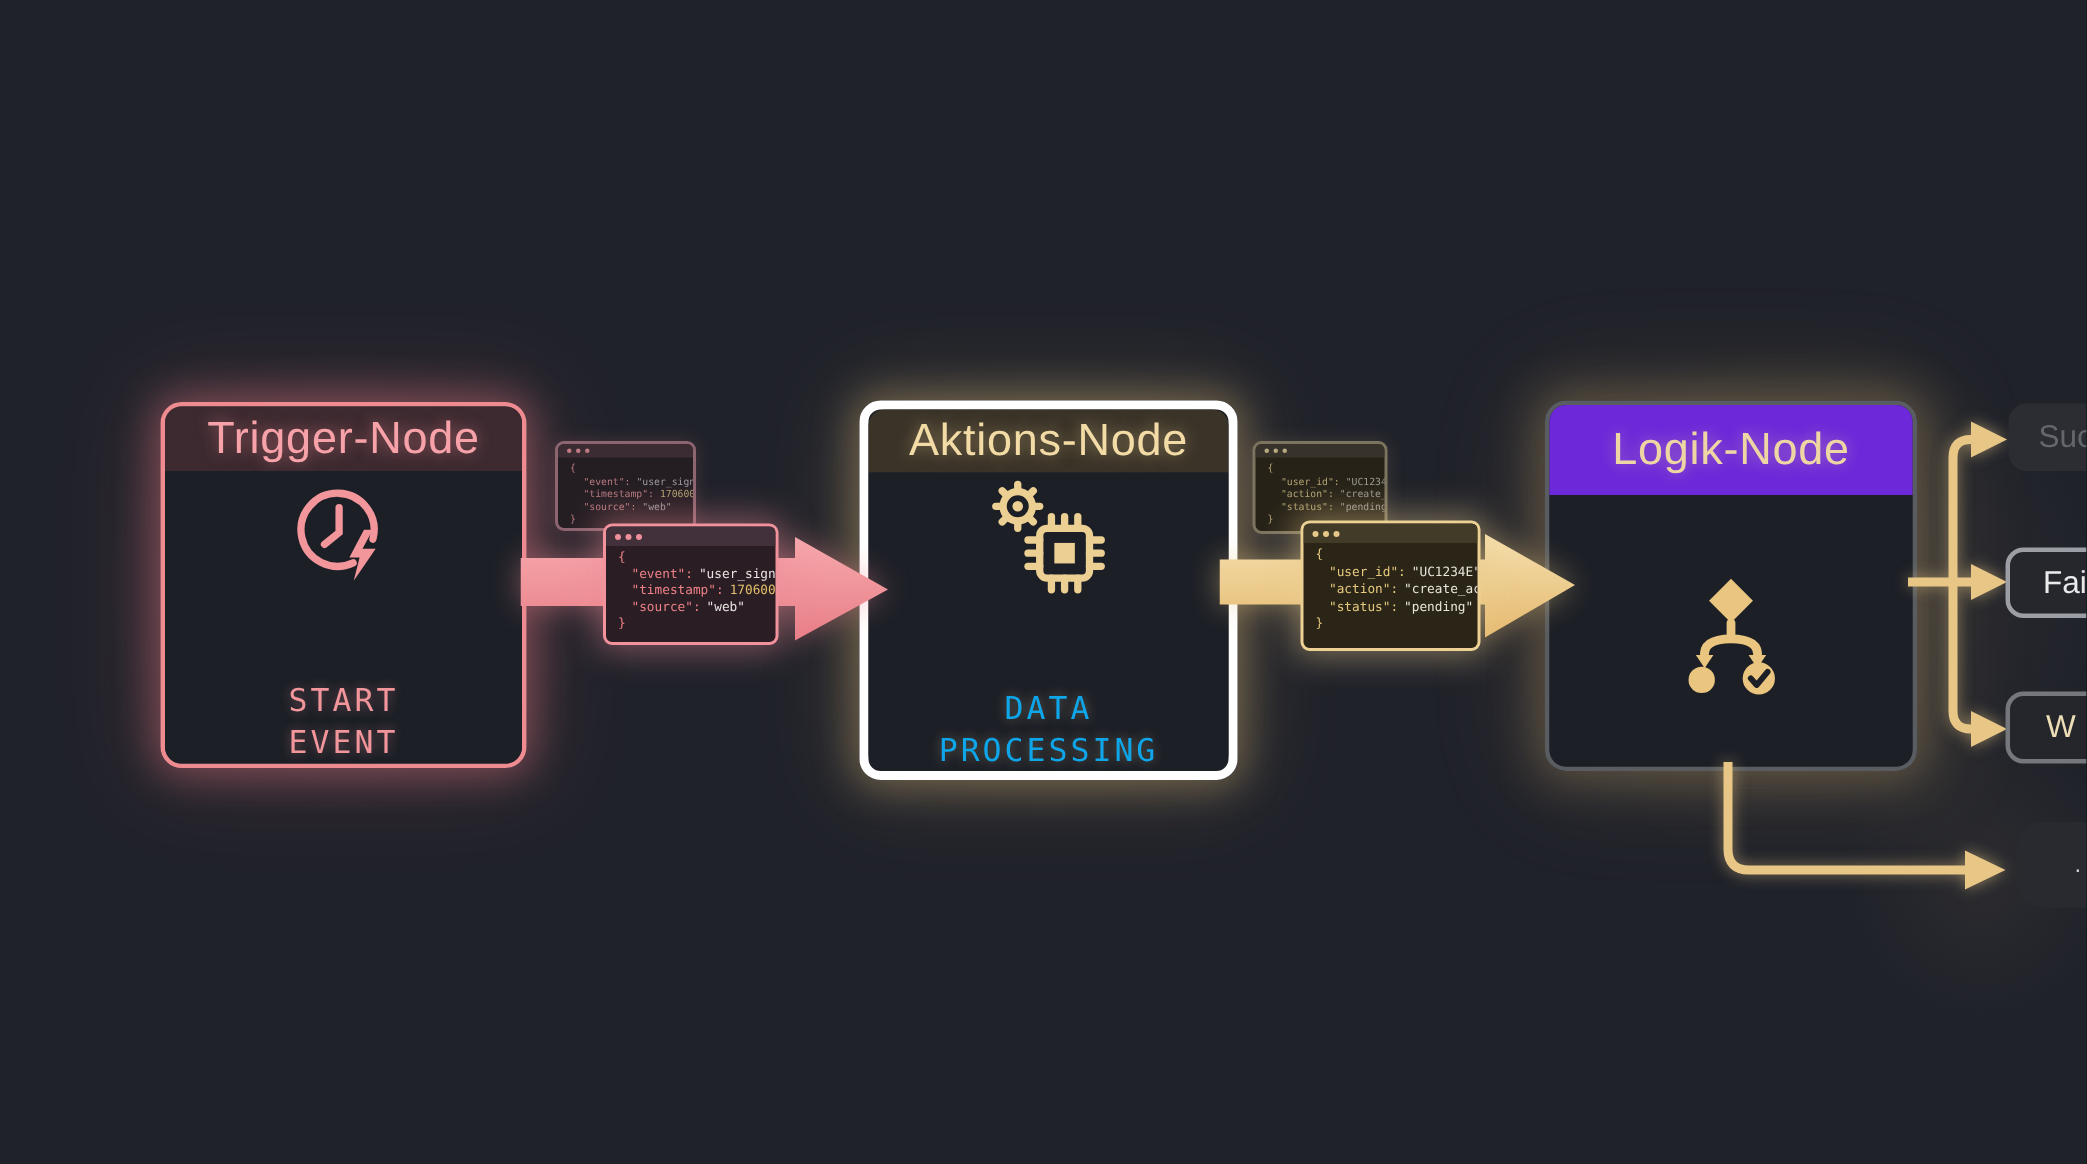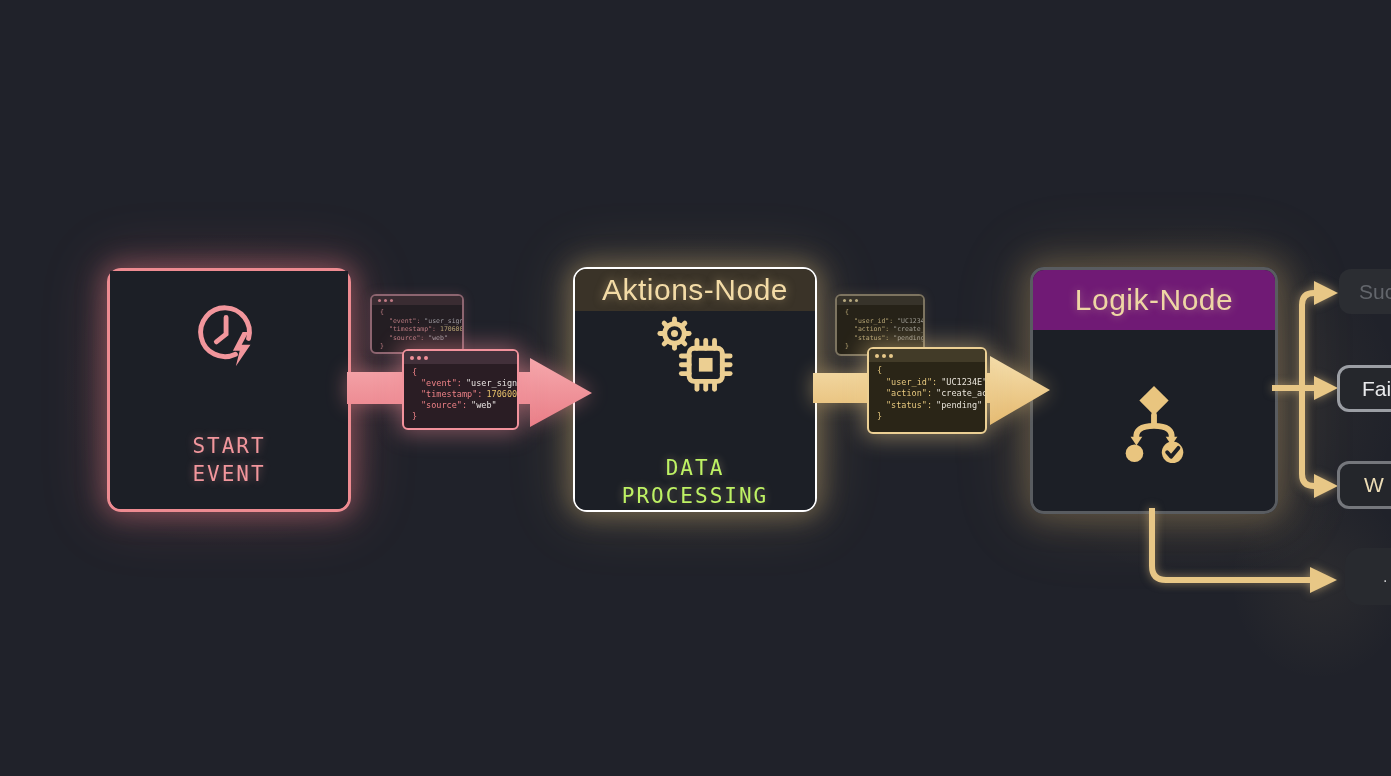--- a/index.html
+++ b/index.html
@@ -21,28 +21,28 @@
   .node .body{flex:1;background:#1c1f26;border-radius:0 0 11px 11px;
     display:flex;flex-direction:column;align-items:center;justify-content:center;gap:16px;padding-top:4px;}
   .node .sub{font-family:"DejaVu Sans Mono",monospace;font-size:21px;line-height:28px;
     letter-spacing:2px;text-align:center;white-space:pre-line;margin-top:41px;}
 
   #node-trigger{left:107px;top:268px;width:238px;height:238px;border:3px solid #ee8b91;
     box-shadow:0 0 26px 5px rgba(238,125,135,.38),0 0 60px 10px rgba(238,125,135,.16);}
   #node-trigger .hdr{background:#3c2a30;color:#f7a2a8;text-shadow:0 0 10px rgba(247,140,150,.55);}
   #node-trigger .sub{color:#f2969c;text-shadow:0 0 8px rgba(242,150,156,.45);}
 
-  #node-action{left:573px;top:267px;width:240px;height:241px;border:2px solid #ffffff;
+  #node-action{left:573px;top:267px;width:240px;height:241px;border:6px solid #ffffff;
     box-shadow:0 0 26px 5px rgba(236,200,125,.34),0 0 60px 10px rgba(236,200,125,.14);}
   #node-action .hdr{background:#3a3328;color:#f3dba6;text-shadow:0 0 10px rgba(240,210,150,.5);}
-  #node-action .sub{color:#bef264;text-shadow:0 0 8px rgba(238,216,164,.4);}
+  #node-action .sub{color:#0ea5e9;text-shadow:0 0 8px rgba(238,216,164,.4);}
 
   #node-logic{left:1030px;top:267px;width:242px;height:241px;border:3px solid #595c60;
     box-shadow:0 0 30px 8px rgba(230,190,120,.25),0 0 70px 14px rgba(230,190,120,.10);}
-  #node-logic .hdr{background:#701a75;color:#eed6a4;text-shadow:0 0 10px rgba(238,214,164,.45);}
+  #node-logic .hdr{background:#6d28d9;color:#eed6a4;text-shadow:0 0 10px rgba(238,214,164,.45);}
   #node-logic .sub{color:#eed8a4;text-shadow:0 0 8px rgba(238,216,164,.4);}
 
   
   .flow-arrow{position:absolute;pointer-events:none;}
   #arrow-pink{left:347px;top:352px;filter:drop-shadow(0 0 10px rgba(240,140,148,.45));}
   #arrow-gold{left:813px;top:352px;filter:drop-shadow(0 0 10px rgba(236,200,130,.45));}
 
   
   #branches{position:absolute;left:0;top:0;pointer-events:none;
     filter:drop-shadow(0 0 5px rgba(232,199,134,.55));}
@@ -107,20 +107,21 @@
 <body>
 
 <div id="canvas">
 
   <div class="bgglow" id="bg1"></div>
   <div class="bgglow" id="bg2"></div>
   <div class="bgglow" id="bg3"></div>
   <div class="bgglow" id="bg4"></div>
 
   <div class="node" id="node-trigger">
+    <div class="hdr">Trigger-Node</div>
     <div class="body">
       <span>
         <svg width="78" height="78" viewBox="0 0 80 80">
           <g stroke="#f2969c" fill="none" stroke-width="5" stroke-linecap="round">
             <path d="M60.1 42.5 A25 25 0 1 0 46.6 58.7"></path>
             <polyline points="37,21 37,38 27,46"></polyline>
           </g>
           <polygon points="54,36 44,55 51,55 47,71 62,49 53,49 60,36" fill="#f2969c"></polygon>
         </svg>
       </span>

